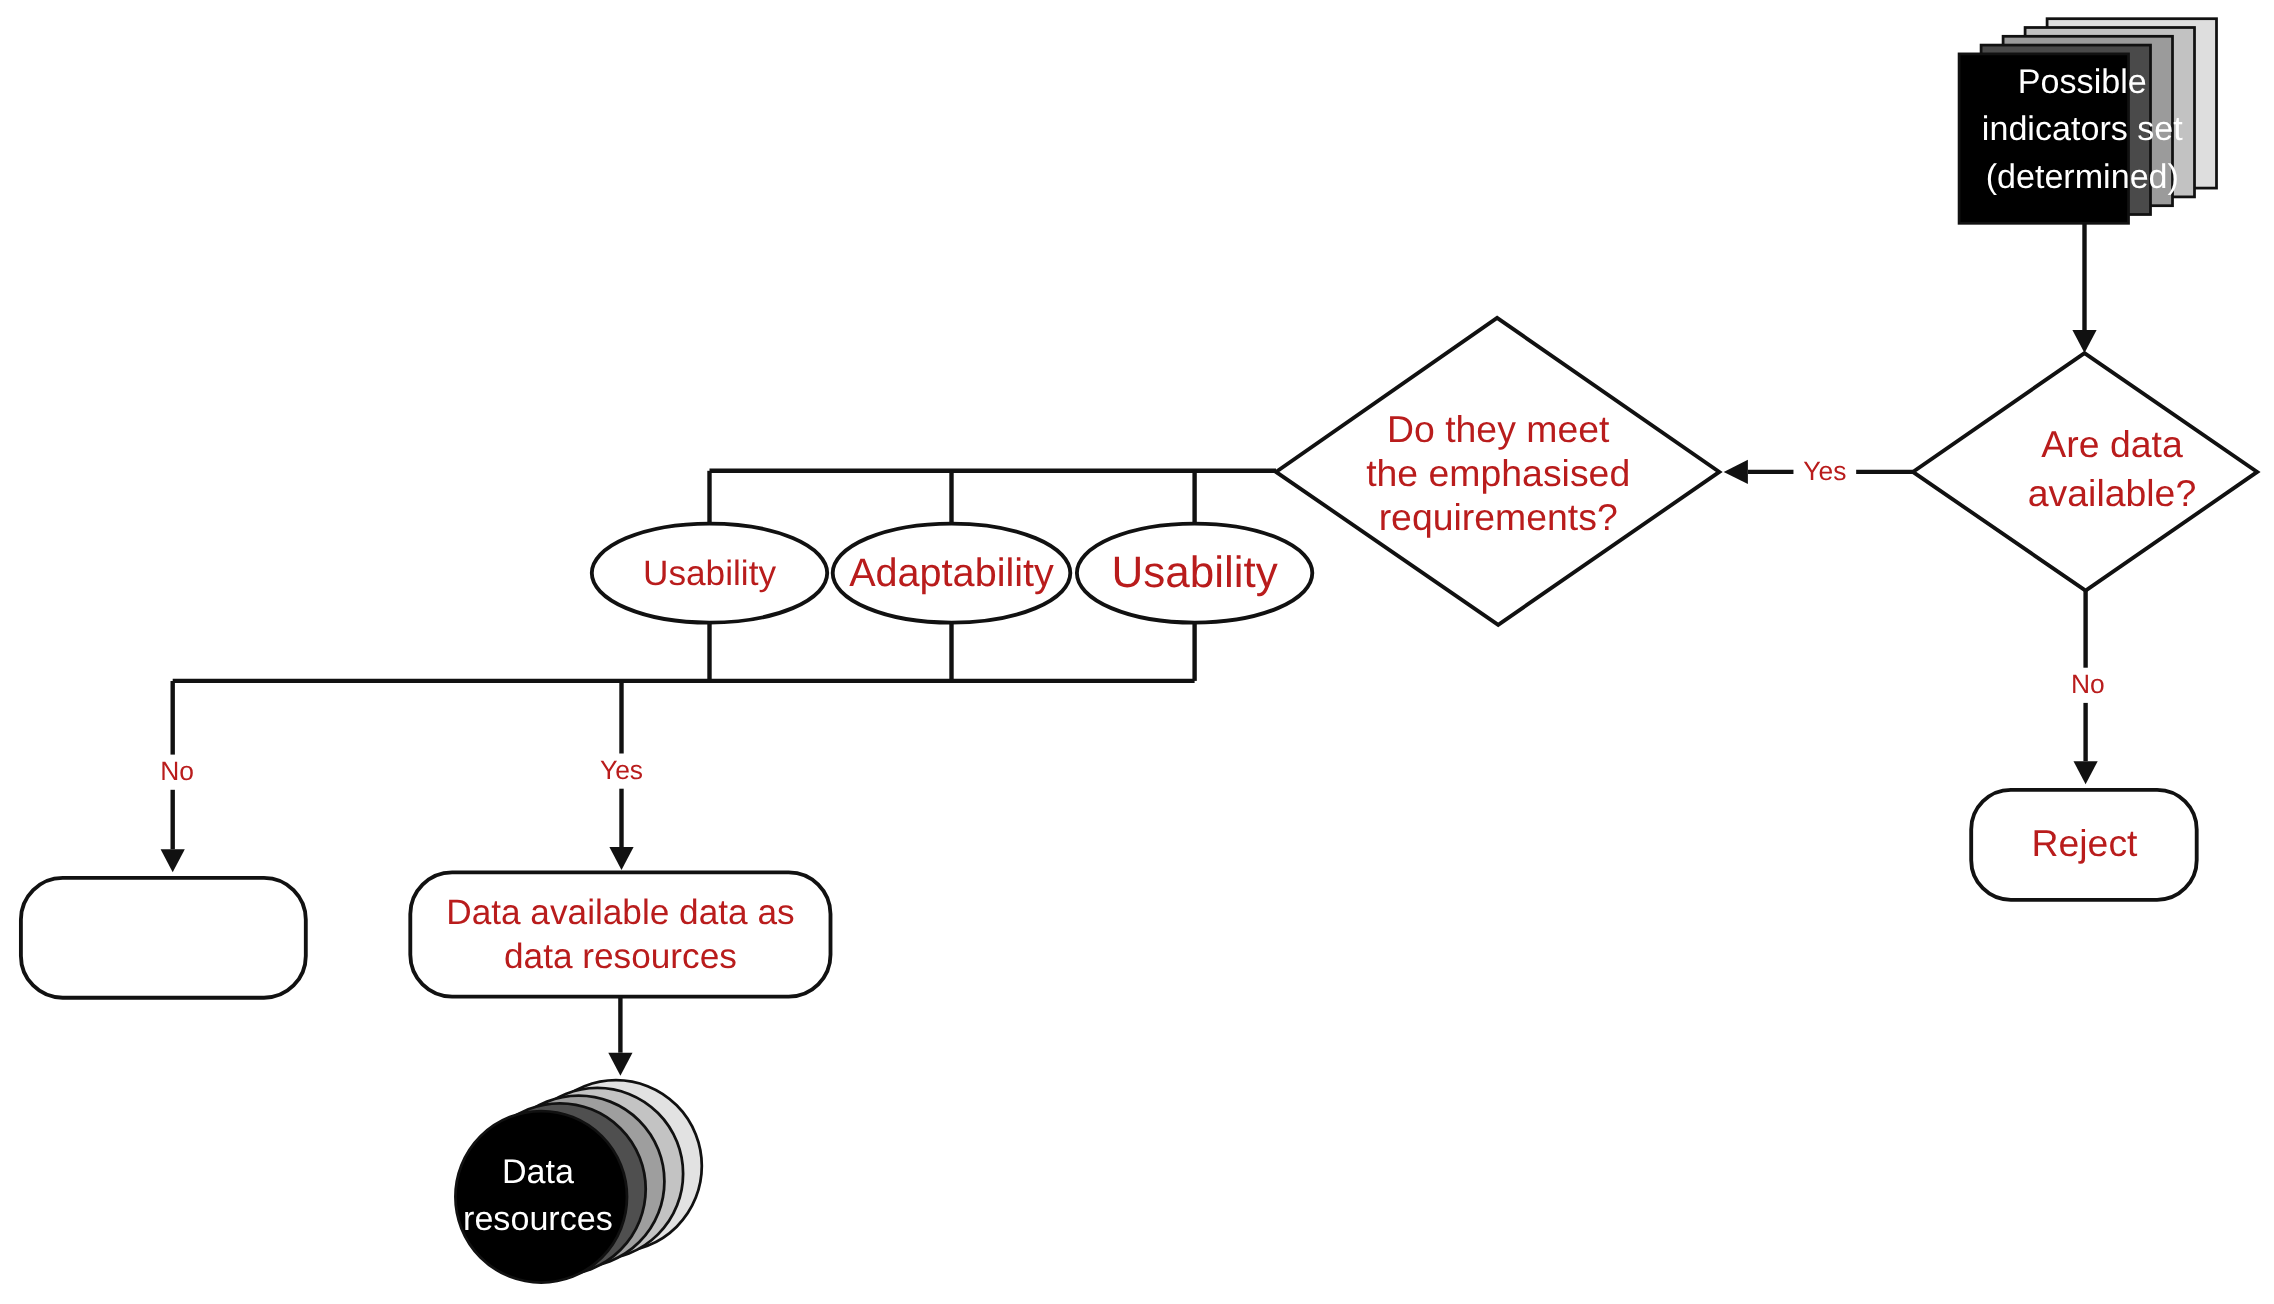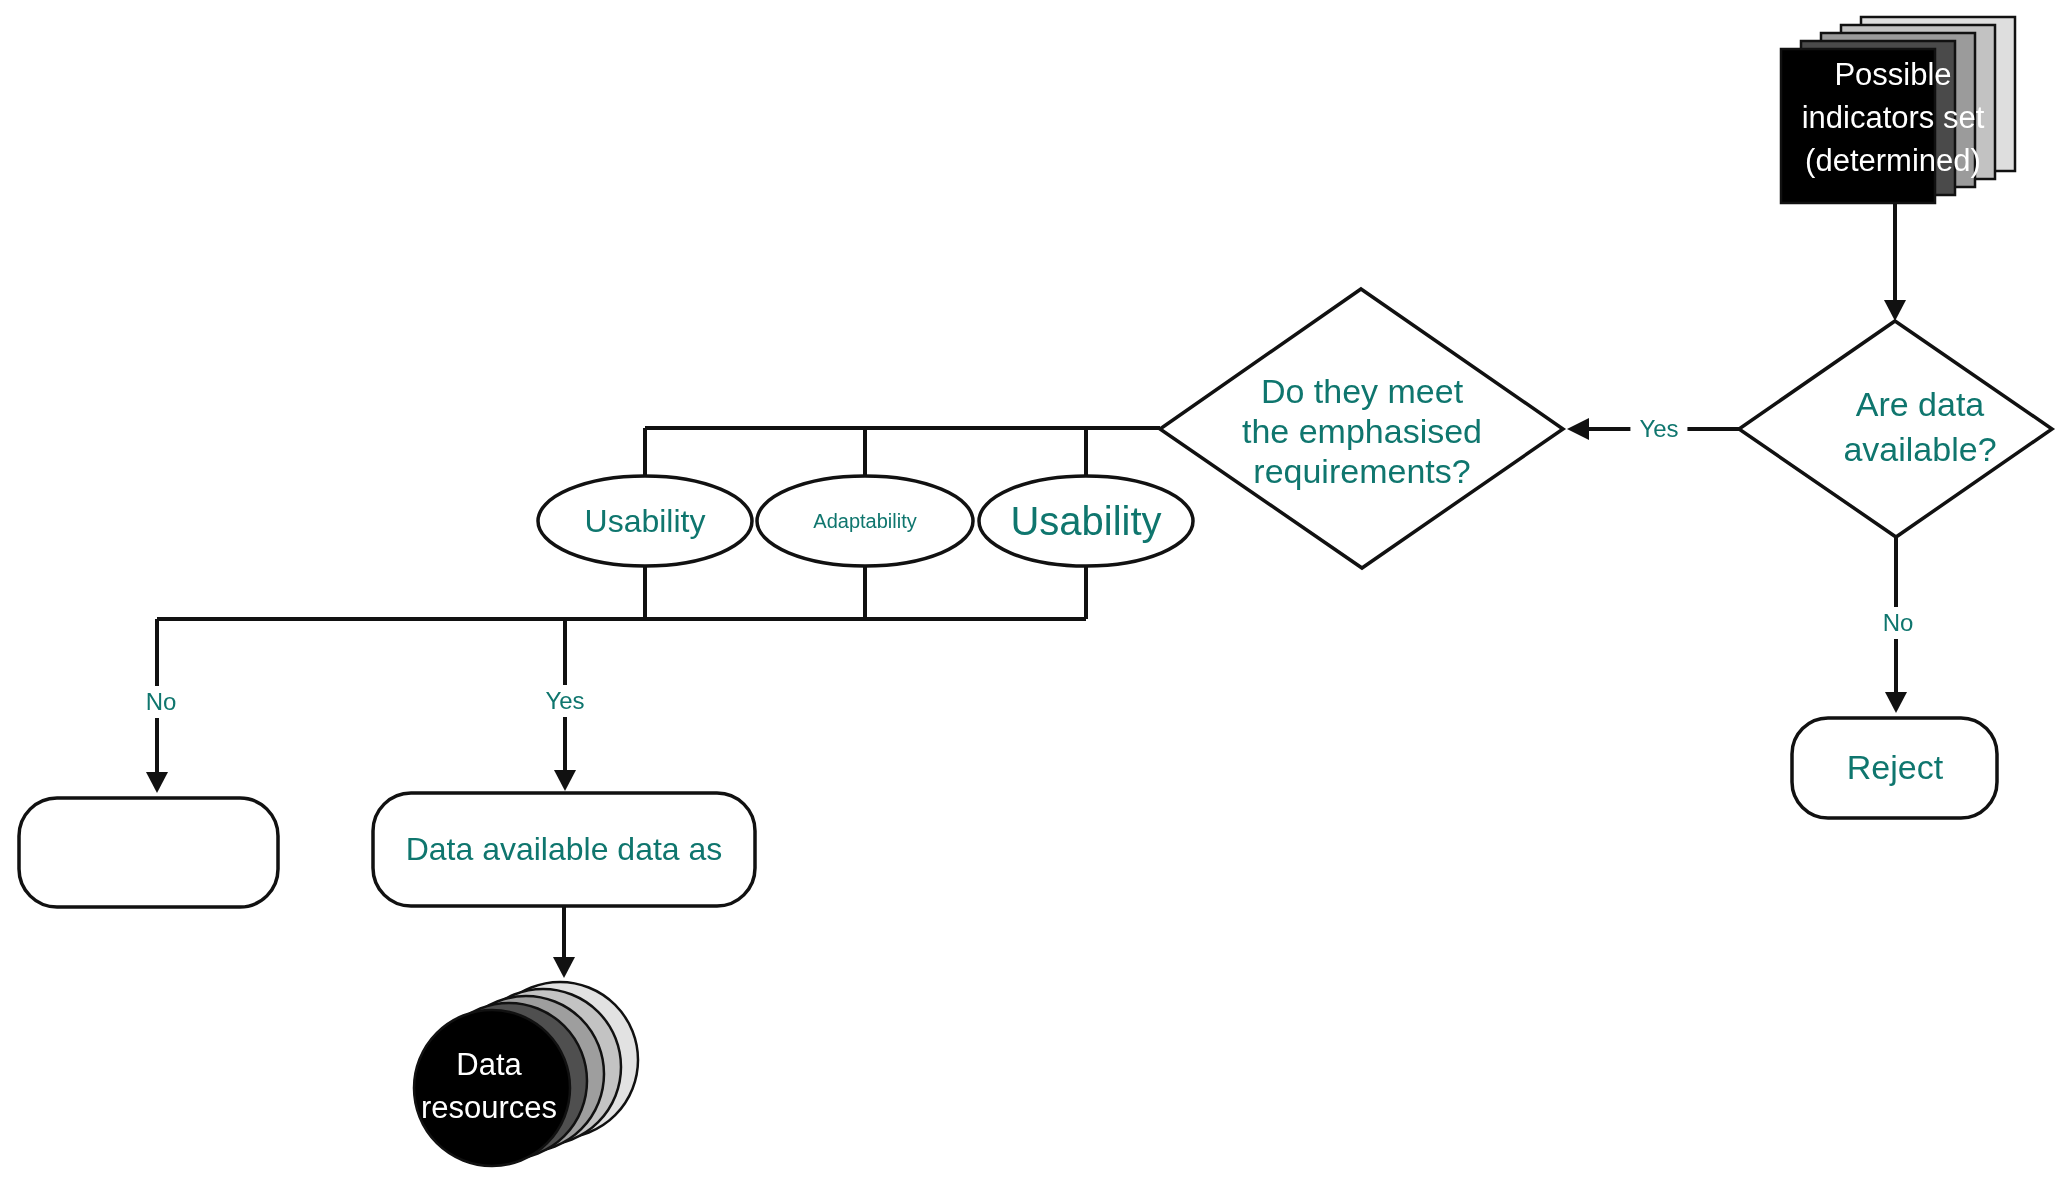--- a/index.html
+++ b/index.html
@@ -8,21 +8,21 @@
     width:2067px;height:1185px;
     background:#ffffff;
     font-family:"Liberation Sans",sans-serif;
     overflow:hidden;
   }
   #flow-svg{position:absolute;left:0;top:0;}
   .label{
     position:absolute;
     transform:translate(-50%,-50%);
     text-align:center;
-    color:#0f766e;
+    color:#b91c1c;
     white-space:nowrap;
   }
   .node-text{font-size:33px;line-height:40px;font-weight:400;}
   .big-text{font-size:34px;line-height:45px;}
   .edge-text{font-size:24px;line-height:30px;background:#ffffff;padding:1px 9px;}
   .white-text{color:#ffffff;}
   .lh43{line-height:43px;}
   .lh41{line-height:41px;}
 </style>
 </head>
@@ -107,31 +107,32 @@
   <div class="label node-text" style="left:1895px;top:767px;font-size:34px;">Reject</div>
 
   <div class="label node-text" style="left:1362px;top:431px;font-size:34px;">
     <div>Do they meet</div>
     <div>the emphasised</div>
     <div>requirements?</div>
   </div>
 
   <div class="label node-text" style="left:645px;top:521px;font-size:32px;">Usability</div>
 
-  <div class="label node-text" style="left:865px;top:521px;font-size:20px;">Adaptability</div>
+  <div class="label node-text" style="left:865px;top:521px;font-size:36px;">Adaptability</div>
 
   <div class="label node-text" style="left:1086px;top:521px;font-size:40px;text-align:right;">Usability</div>
 
   <div class="label edge-text" style="left:161px;top:702px;">No</div>
 
   <div class="label edge-text" style="left:565px;top:701px;">Yes</div>
 
 
   <div class="label node-text" style="left:564px;top:849px;font-size:32px;">
     <div>Data available data as</div>
+    <div>data resources</div>
   </div>
 
   <div class="label node-text white-text lh43" style="left:489px;top:1086px;font-size:31px;">
     <div>Data</div>
     <div>resources</div>
   </div>
 
 </div>
 
 </body></html>

